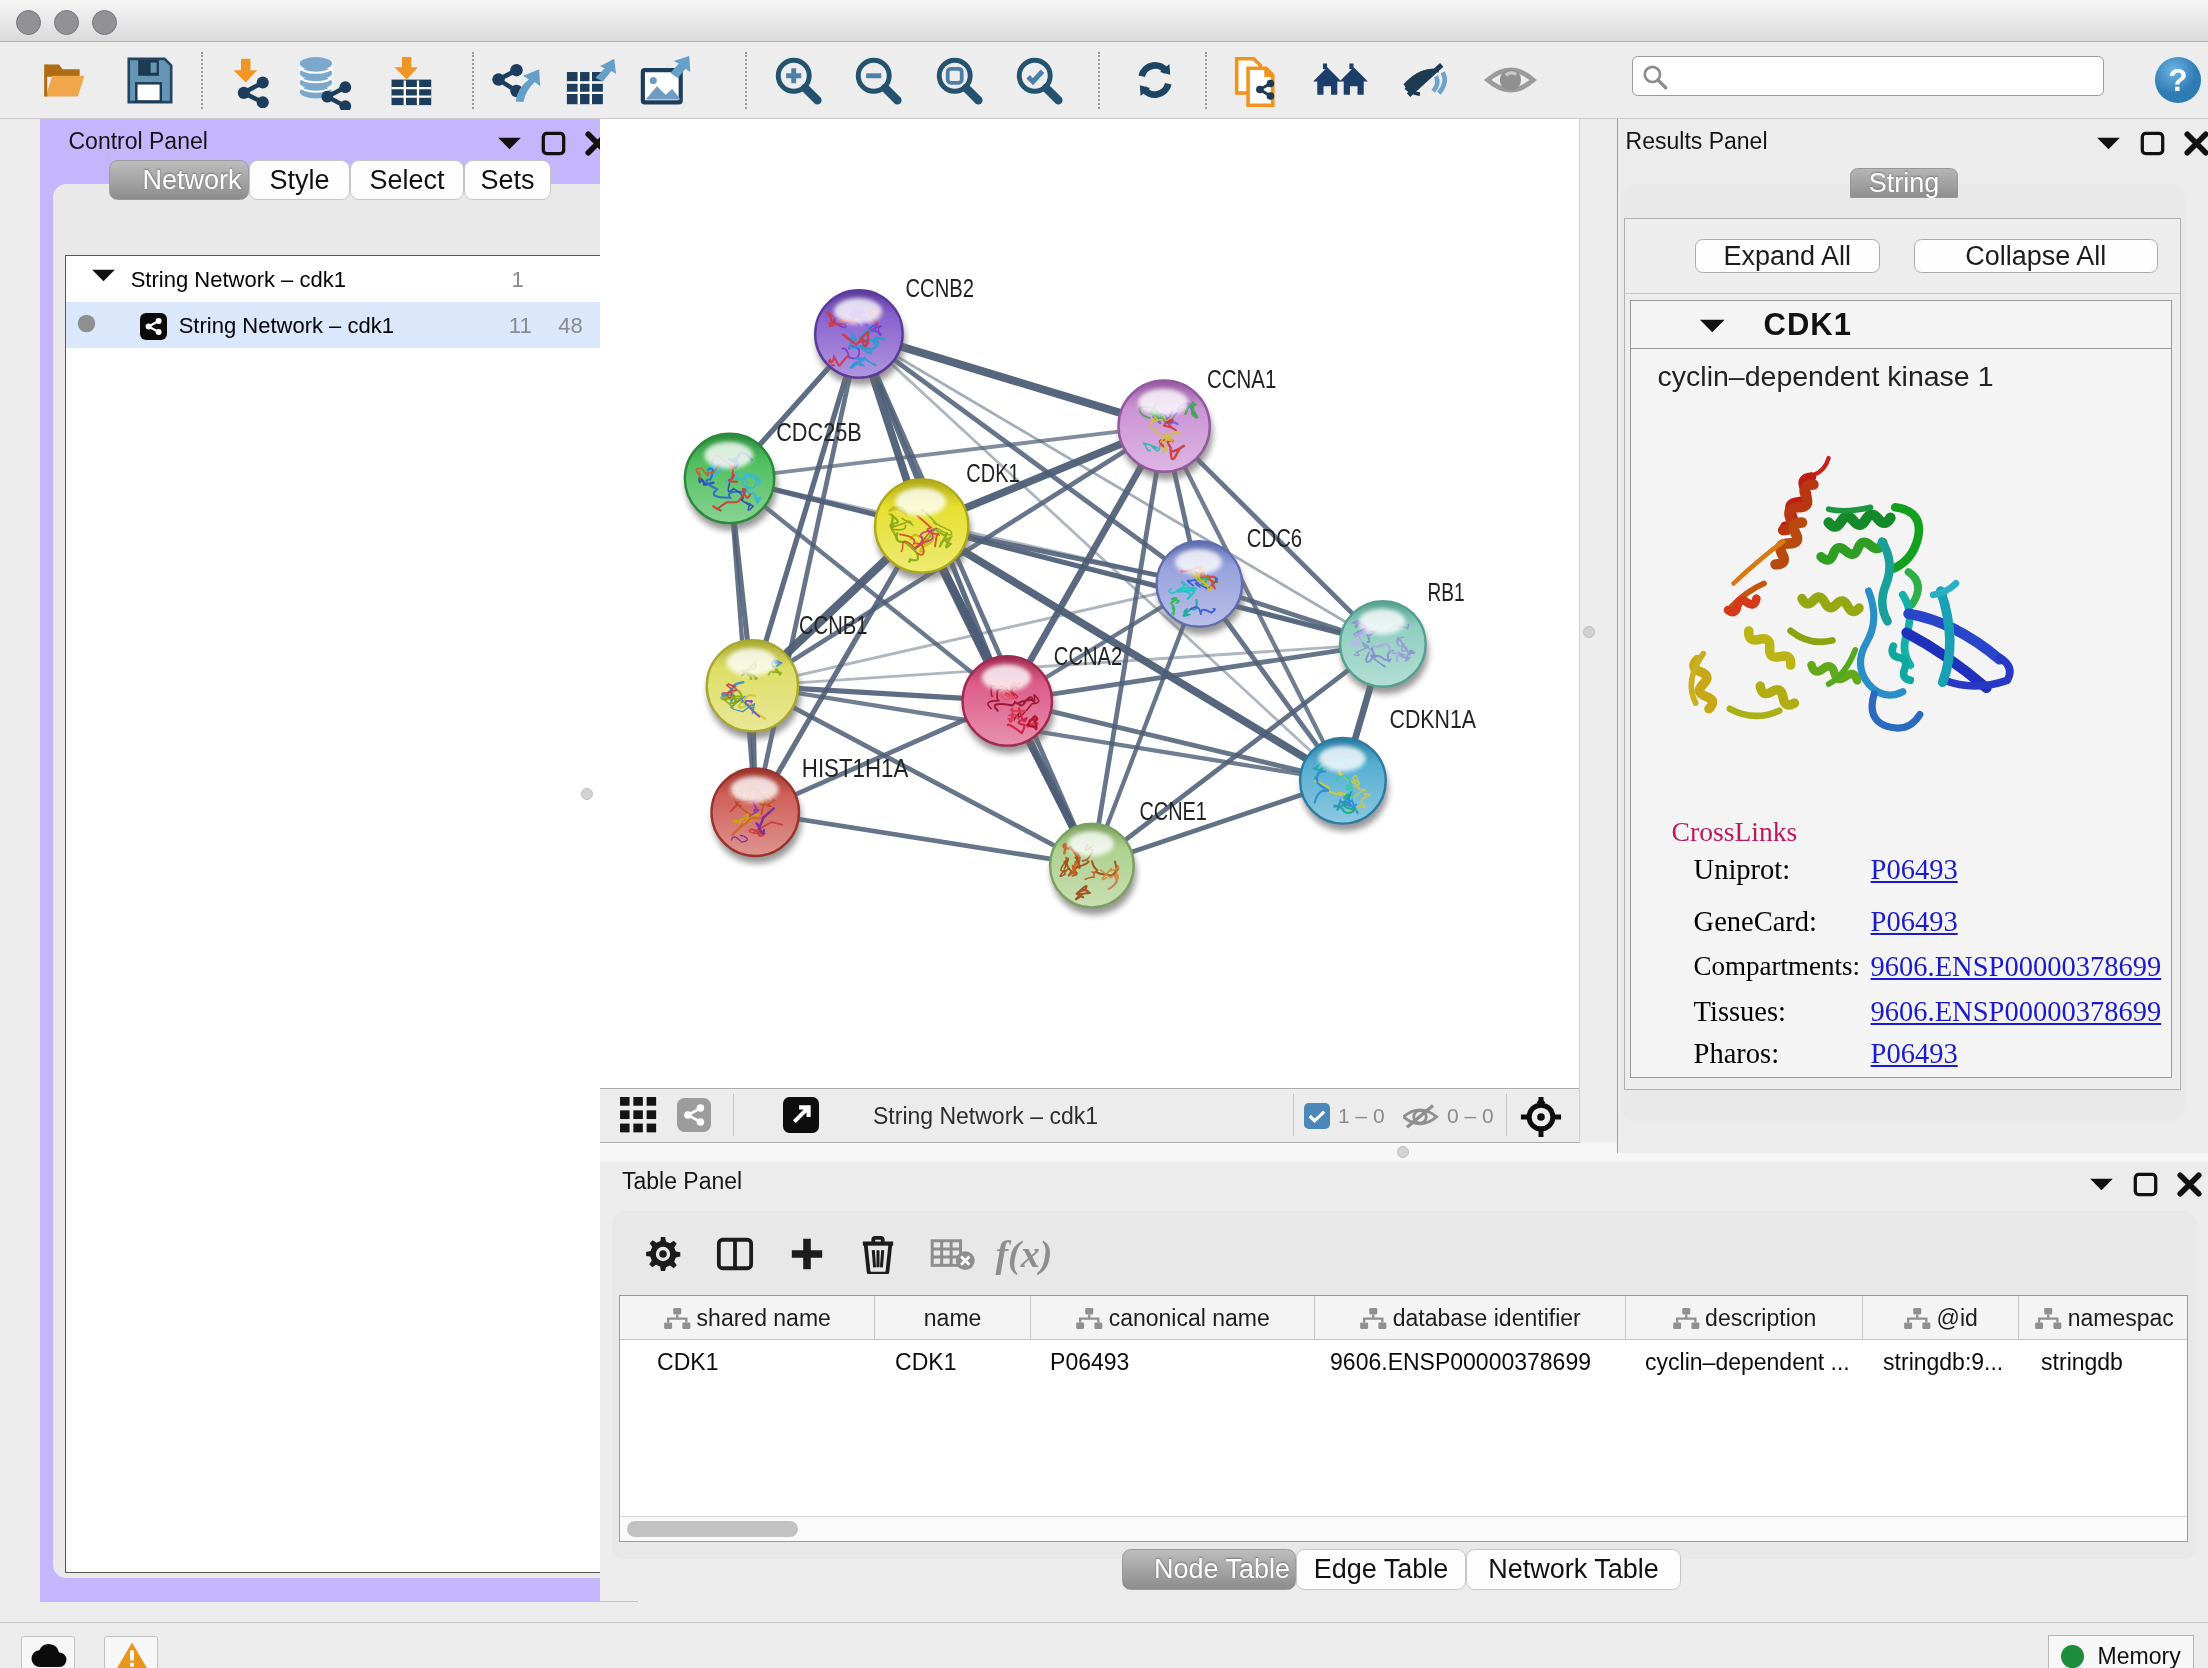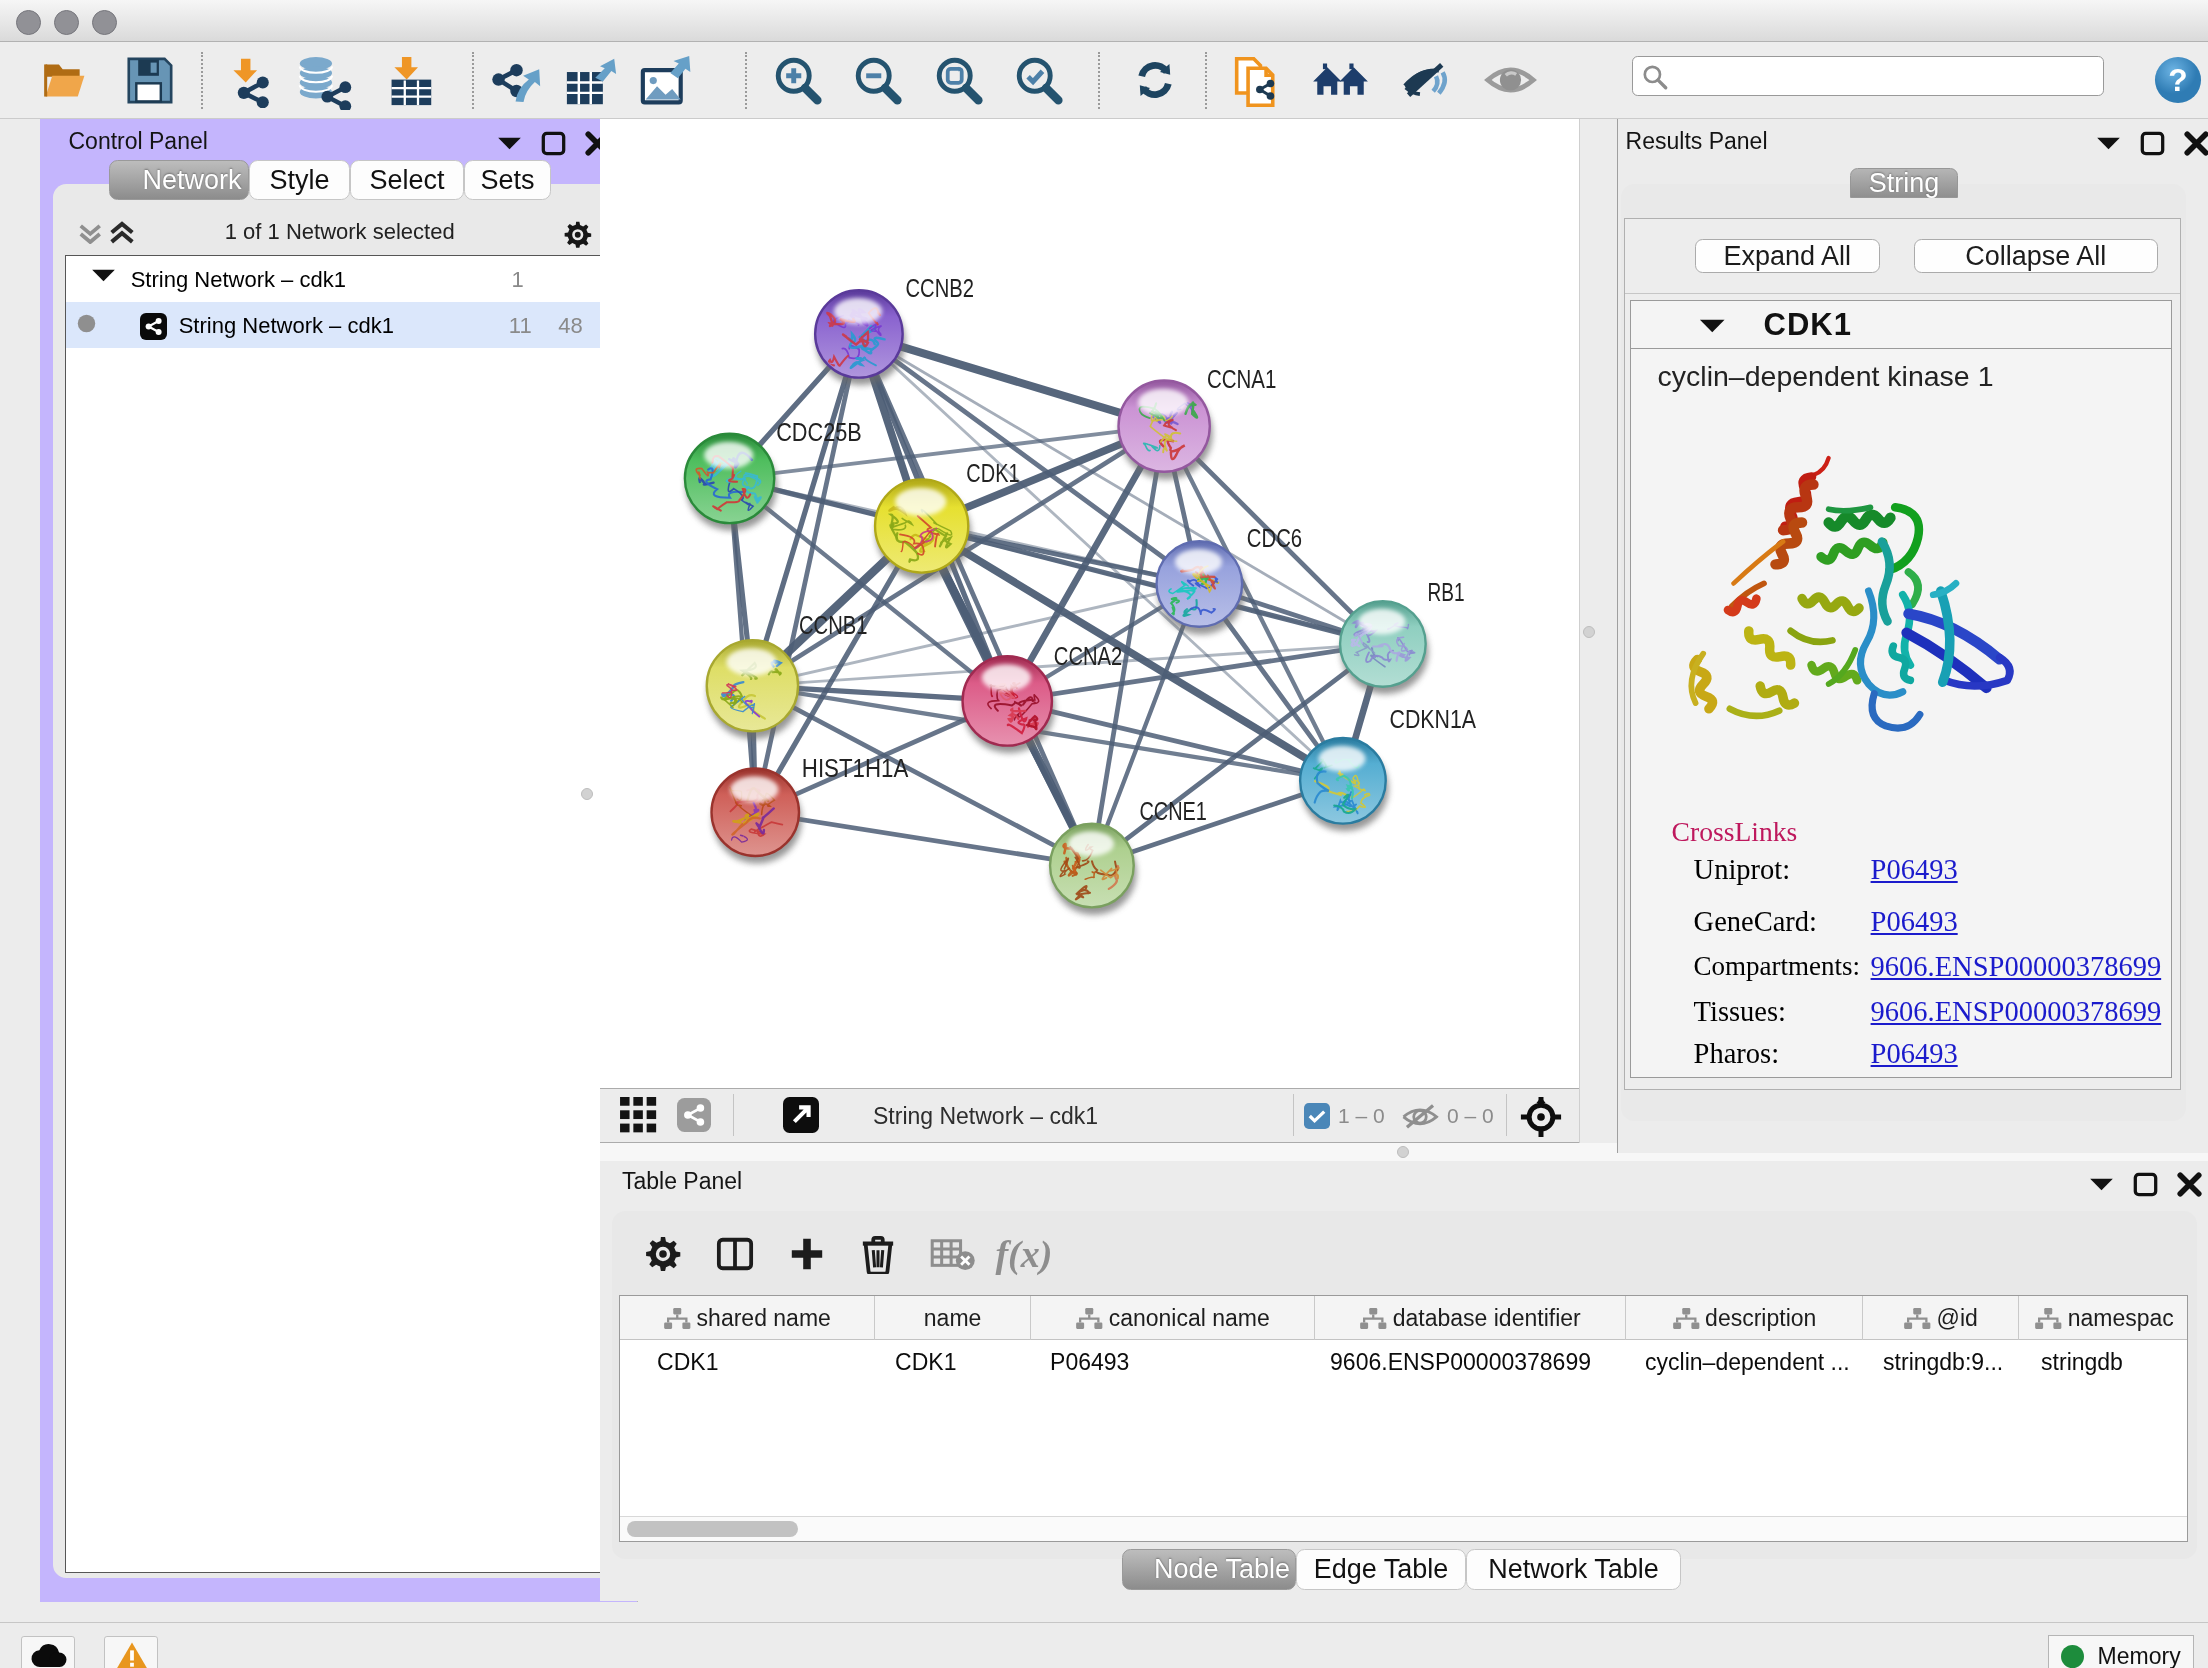--- a/index.html
+++ b/index.html
@@ -269,38 +269,20 @@
         <path d="M1 1.5 L7 7.5 L13 1.5 z" fill="#111"></path>
       </svg>
     <svg width="25" height="25" viewBox="0 0 13 13">
         <rect x="1.2" y="1.2" width="10.6" height="10.6" rx="1.8" fill="none" stroke="#111" stroke-width="1.7"></rect>
       </svg>
     <svg width="27" height="27" viewBox="0 0 14 14">
         <path d="M2.2 2.2 L11.8 11.8 M11.8 2.2 L2.2 11.8" stroke="#111" stroke-width="2.9" stroke-linecap="round"></path>
       </svg>
   </div>
   <div id="cpContainer">
-    <div id="cpHeadStrip">
-      <svg style="position:absolute;left:11.4px;top:18px;" width="28.5" height="21" viewBox="0 0 15 11">
-          <g fill="none" stroke="#8f8f8f" stroke-width="2">
-            <path d="M2.5 1.5 l5 4.2 5-4.2"></path>
-            <path d="M2.5 5.8 l5 4.2 5-4.2"></path>
-          </g>
-        </svg>
-      <svg style="position:absolute;left:42px;top:16px;" width="30" height="23" viewBox="0 0 16 12">
-          <g fill="none" stroke="#2a2a2a" stroke-width="2.2">
-            <path d="M2.5 11 l5.5-4.6 5.5 4.6"></path>
-            <path d="M2.5 6 l5.5-4.6 5.5 4.6"></path>
-          </g>
-        </svg>
-      <div class="lbl">1 of 1 Network selected</div>
-      <svg style="position:absolute;left:498px;top:15px;" width="29.5" height="29.5" viewBox="0 0 18 18">
-          <path fill="#171717" d="M9 5.6 a3.4 3.4 0 1 0 0 6.8 a3.4 3.4 0 1 0 0-6.8 z M8 1 h2 l.4 2.1 1.9.8 1.8-1.2 1.4 1.4-1.2 1.8.8 1.9 2.1.4 v2 l-2.1.4-.8 1.9 1.2 1.8-1.4 1.4-1.8-1.2-1.9.8L10 17 H8 l-.4-2.1-1.9-.8-1.8 1.2-1.4-1.4 1.2-1.8-.8-1.9L1 10 V8 l2.1-.4.8-1.9L2.7 3.9 4.1 2.5 5.9 3.7 7.8 2.9 z M9 7.2 a1.8 1.8 0 1 1 0 3.6 a1.8 1.8 0 1 1 0-3.6 z"></path>
-        </svg>
-    </div>
     <div id="netListBox">
       <div class="nrow1">
         <svg style="position:absolute;left:24px;top:10.5px;" width="27" height="17" viewBox="0 0 14 9">
             <path d="M1 1.5 L7 7.5 L13 1.5 z" fill="#111"></path>
           </svg>
         <div class="txt" style="left:65px;">String Network – cdk1</div>
         <div class="numcol" style="right:84px; width:57px;">1</div>
       </div>
       <div class="nrow2">
         <svg style="position:absolute;left:11.4px;top:12.4px;" width="19" height="19" viewBox="0 0 10 10">

